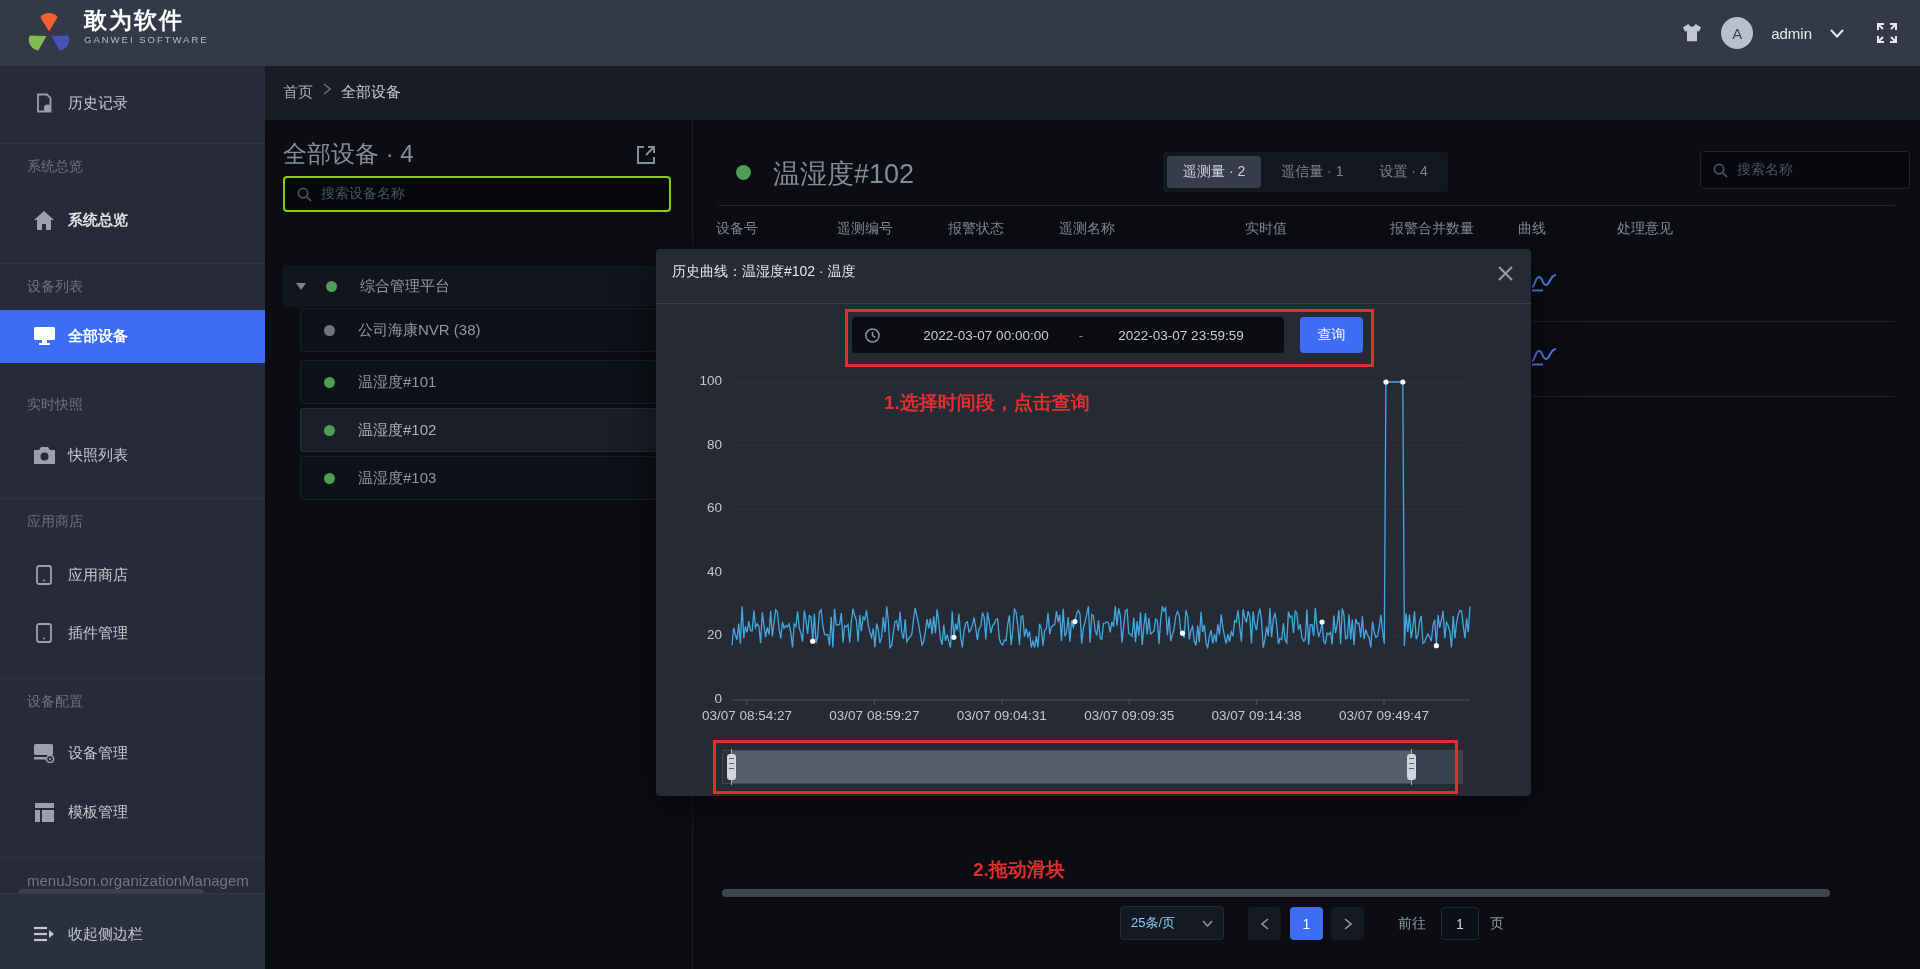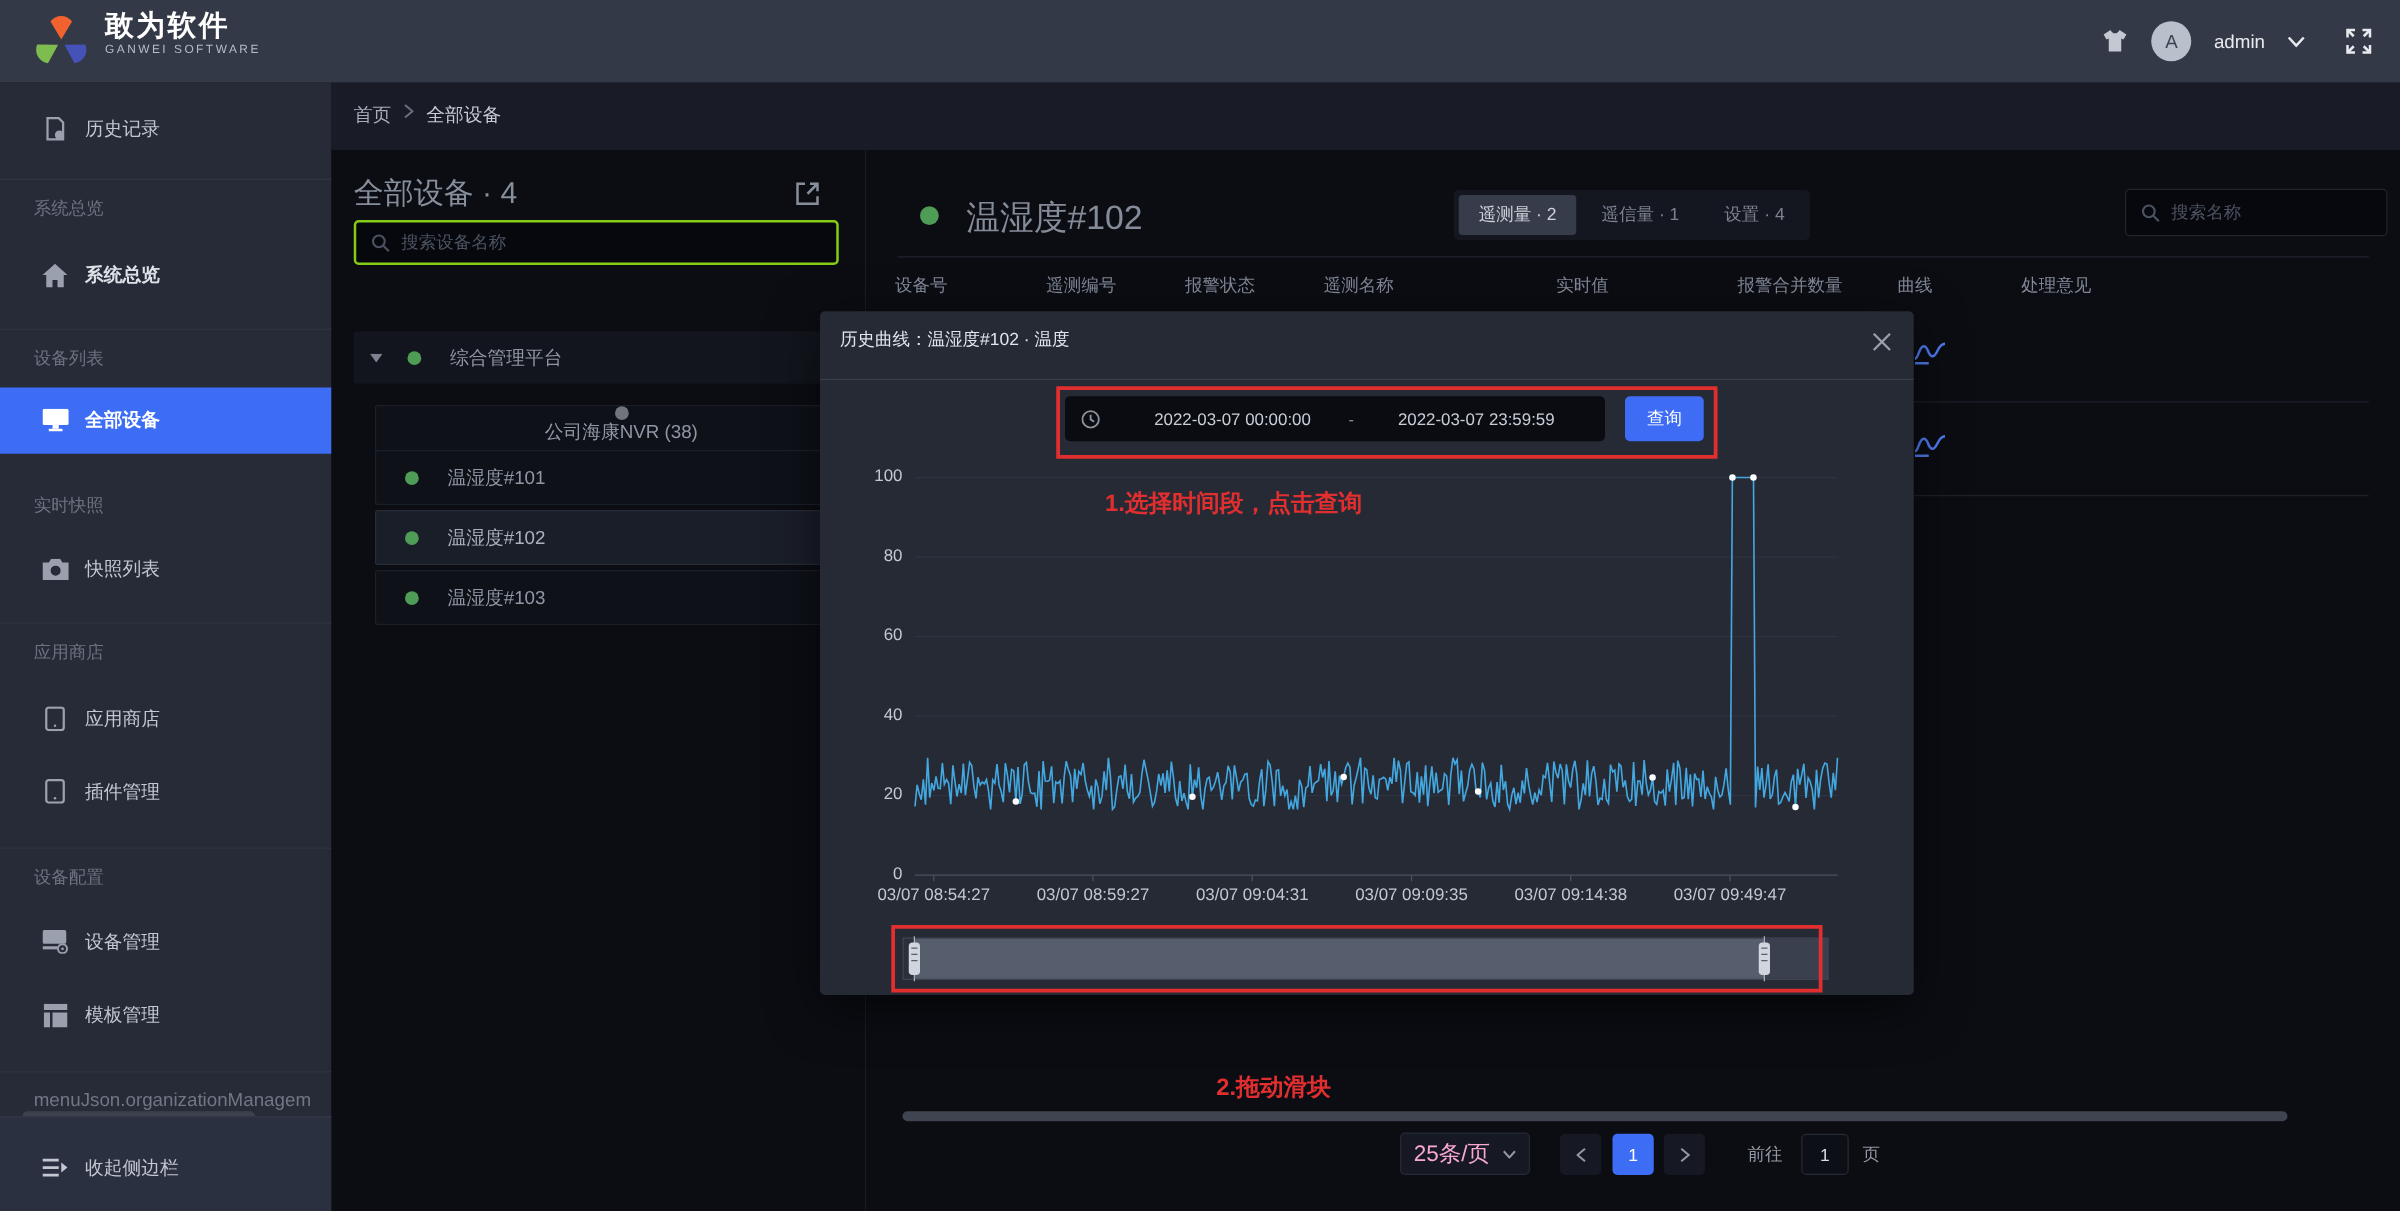--- a/index.html
+++ b/index.html
@@ -60,21 +60,21 @@
   .m-tabs { position:absolute; left:470px; top:32px; height:40px; background:#141720; border-radius:4px; display:flex; align-items:center; padding:0 4px; gap:4px; }
   .m-tab { height:32px; padding:0 16px; display:flex; align-items:center; font-size:14px; color:#7b8290; border-radius:3px; cursor:pointer; }
   .m-tab.active { background:#373c4a; color:#ced3dc; }
   .m-search { position:absolute; left:1007px; top:31px; width:210px; height:38px; background:#07080d; border:1px solid #20242f; border-radius:4px; display:flex; align-items:center; }
   .m-div { position:absolute; left:25px; top:85px; width:1177px; height:1px; background:#20242e; }
   .th-cell { position:absolute; top:100px; font-size:14px; color:#828998; white-space:nowrap; }
   .row-div { position:absolute; left:25px; width:1177px; height:1px; background:#1c212c; }
   .curve-cell { position:absolute; left:838px; width:30px; height:24px; cursor:pointer; }
   .hscroll { position:absolute; left:29px; top:769px; width:1108px; height:8px; border-radius:4px; background:#3f4450; cursor:pointer; }
   .pg-select { position:absolute; left:427px; top:786px; width:104px; height:34px; background:#161923; border:1px solid #242a36; border-radius:4px; display:flex; align-items:center; justify-content:space-between; padding:0 10px; cursor:pointer; }
-  .pg-select span { color:#f9a8d4; font-size:18px;text-align:center; }
+  .pg-select span { color:#7dd3fc; font-size:13px;text-align:center; }
   .pg-btn { position:absolute; top:787px; width:33px; height:33px; background:#161923; border-radius:4px; display:flex; align-items:center; justify-content:center; cursor:pointer; }
   .pg-btn.cur { background:#3d6df5; color:#fff; font-size:14px; }
   .pg-goto-label { position:absolute; left:705px; top:795px; font-size:14px; color:#9298a4; }
   .pg-input { position:absolute; left:748px; top:787px; width:38px; height:33px; background:#0c0f16; border:1px solid #242a36; border-radius:4px; color:#d7dbe3; font-size:14px; text-align:center; display:flex; align-items:center; justify-content:center; }
   .pg-page-label { position:absolute; left:797px; top:795px; font-size:14px; color:#9298a4; }
 
   
   .modal { position:absolute; left:656px; top:249px; width:875px; height:547px; background:#262a35; border-radius:4px; box-shadow:0 10px 40px rgba(0,0,0,.55); z-index:10; }
   .modal-title { position:absolute; left:16px; top:14px; font-size:14px; color:#e2e6ed; }
   .modal-close { position:absolute; right:18px; top:17px; cursor:pointer; }
@@ -286,21 +286,21 @@
       <span class="ph">搜索设备名称</span>
     </div>
 
     <div class="tree-row tree-root">
       <svg class="t-caret" width="10" height="7" viewBox="0 0 10 7">
           <polygon points="0,0 10,0 5,7" fill="#7c8290"></polygon>
         </svg>
       <span class="t-dot dot-green"></span>
       <span class="t-label">综合管理平台</span>
     </div>
-    <div class="tree-row tree-child" style="top:204px;flex-direction:column;">
+    <div class="tree-row tree-child" style="top:188px;">
       <span class="t-dot dot-gray"></span>
       <span class="t-label">公司海康NVR (38)</span>
     </div>
     <div class="tree-row tree-child" style="top:240px;">
       <span class="t-dot dot-green"></span>
       <span class="t-label">温湿度#101</span>
     </div>
     <div class="tree-row tree-child selected" style="top:288px;">
       <span class="t-dot dot-green"></span>
       <span class="t-label">温湿度#102</span>

